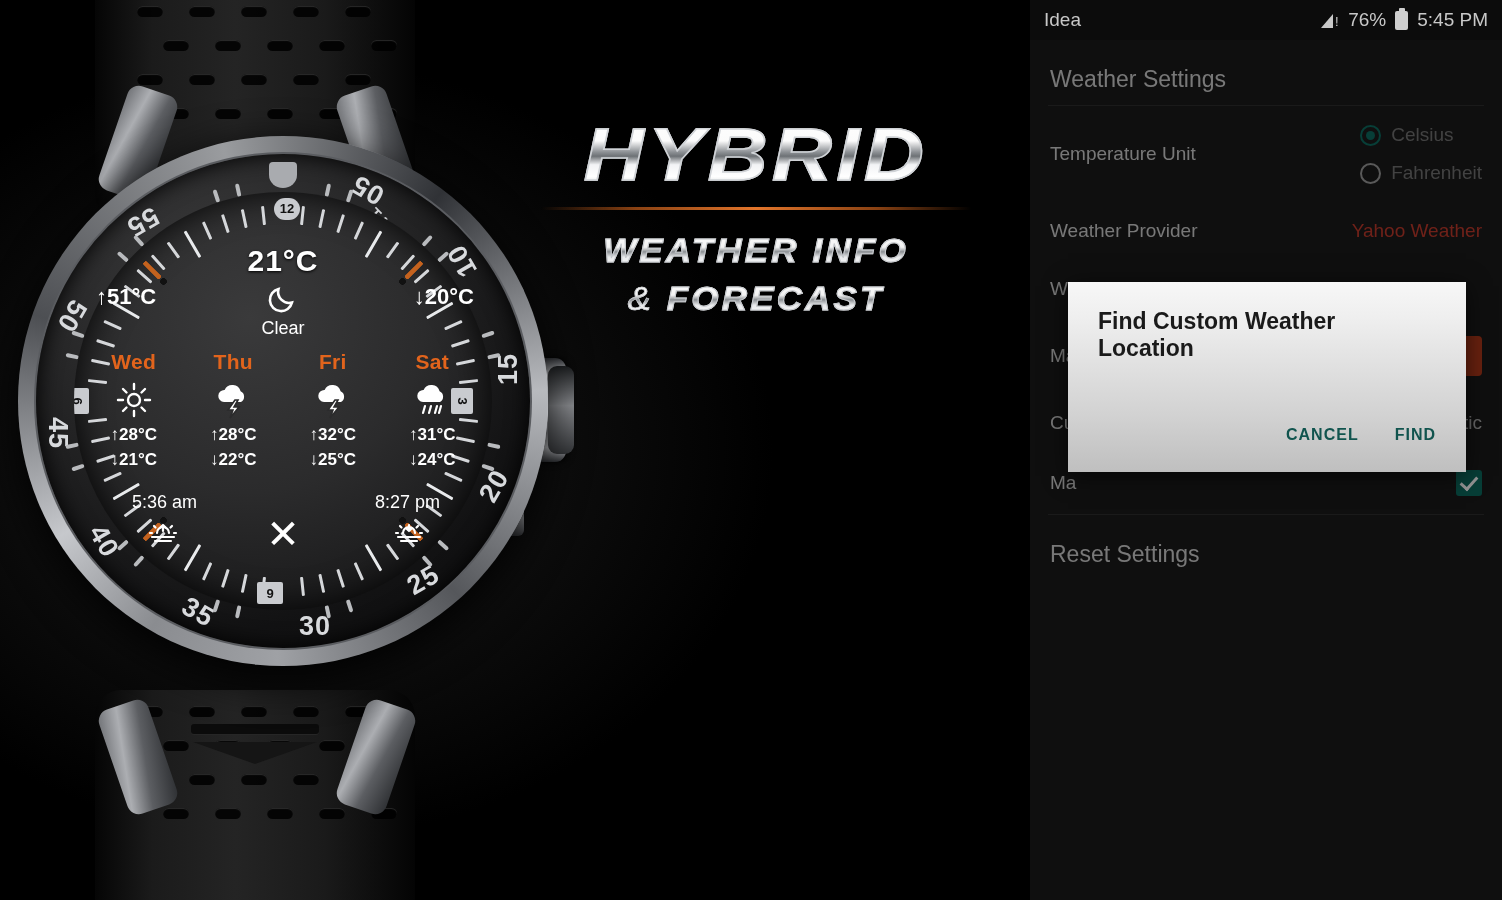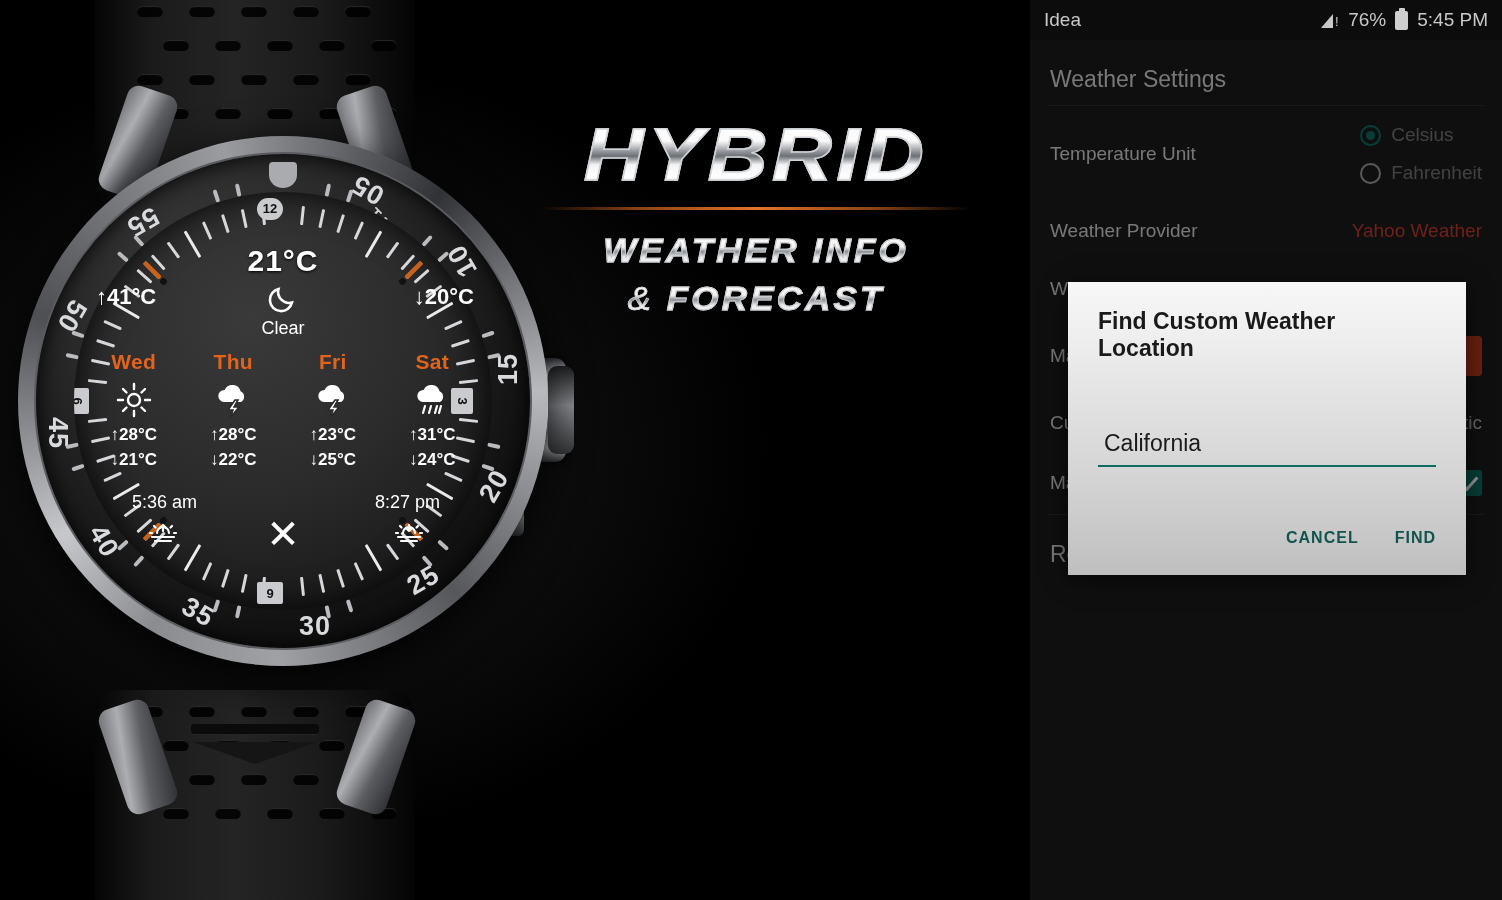--- a/index.html
+++ b/index.html
@@ -356,36 +356,36 @@
           <div class="mk mk-orange" style="transform: rotate(495deg) translate(-2px, -196px);"></div>
           <div class="mk mk-dot" style="transform: rotate(495deg) translate(-3px, -172px);"></div>
           <div class="mk mk-orange" style="transform: rotate(315deg) translate(-2px, -196px);"></div>
           <div class="mk mk-dot" style="transform: rotate(315deg) translate(-3px, -172px);"></div>
           <div class="mk mk-orange" style="transform: rotate(405deg) translate(-2px, -196px);"></div>
           <div class="mk mk-dot" style="transform: rotate(405deg) translate(-3px, -172px);"></div>
           <div class="mk mk-orange" style="transform: rotate(495deg) translate(-2px, -196px);"></div>
           <div class="mk mk-dot" style="transform: rotate(495deg) translate(-3px, -172px);"></div>
           <div class="mk mk-orange" style="transform: rotate(585deg) translate(-2px, -196px);"></div>
           <div class="mk mk-dot" style="transform: rotate(585deg) translate(-3px, -172px);"></div>
-          <div class="hr-box" style="left: 183px; top: 6px; transform: rotate(0deg); border-radius: 11px;">12</div>
+          <div class="hr-box" style="left: 200px; top: 6px; transform: rotate(0deg); border-radius: 11px;">12</div>
           <div class="hr-box" style="left: 375px; top: 198px; transform: rotate(90deg);">3</div>
           <div class="hr-box" style="left: 183px; top: 390px; transform: rotate(180deg);">6</div>
           <div class="hr-box" style="left: -9px; top: 198px; transform: rotate(270deg);">9</div>
         </div>
     </div>
 
     <div class="face">
       <div class="cur-temp">21°C</div>
       <div class="cond-icon">
         <svg width="34" height="34" viewBox="0 0 34 34">
           <path d="M26 20.5A11 11 0 0 1 12.5 7 11.2 11.2 0 1 0 26 20.5z" fill="none" stroke="#fff" stroke-width="2.6"></path>
         </svg>
       </div>
       <div class="cond-txt">Clear</div>
-      <div class="hi-l">↑41°C</div>
+      <div class="hi-l">↑51°C</div>
       <div class="hi-r">↓20°C</div>
 
       <div class="fc-row" id="forecast-row">
           <div class="fc">
             <div class="fc-day">Wed</div>
             <div class="fc-ico">
               <svg width="36" height="36" viewBox="0 0 36 36">
                 <g stroke="#fff" stroke-width="2.4" stroke-linecap="round" fill="none">
                   <circle cx="18" cy="18" r="6"></circle>
                   <path d="M18 2v5M18 29v5M2 18h5M29 18h5M7 7l3.5 3.5M25.5 25.5L29 29M29 7l-3.5 3.5M10.5 25.5L7 29"></path>
@@ -407,21 +407,21 @@
             <div class="fc-lo">↓22°C</div>
           </div>
           <div class="fc">
             <div class="fc-day">Fri</div>
             <div class="fc-ico">
               <svg width="40" height="38" viewBox="0 0 40 38">
                 <path d="M11 21a6 6 0 0 1 .6-12 8.5 8.5 0 0 1 16 1.3A6 6 0 0 1 28 21z" fill="#fff"></path>
                 <path d="M22 19l-7 10h5l-3 8 9-11h-5l4-7z" fill="#fff" stroke="#2b2b2c" stroke-width="1.6"></path>
               </svg>
             </div>
-            <div class="fc-hi">↑23°C</div>
+            <div class="fc-hi">↑32°C</div>
             <div class="fc-lo">↓25°C</div>
           </div>
           <div class="fc">
             <div class="fc-day">Sat</div>
             <div class="fc-ico">
               <svg width="40" height="38" viewBox="0 0 40 38">
                 <path d="M11 21a6 6 0 0 1 .6-12 8.5 8.5 0 0 1 16 1.3A6 6 0 0 1 28 21z" fill="#fff"></path>
                 <g stroke="#fff" stroke-width="2.2" stroke-linecap="round">
                   <path d="M13 25l-2 7M19 25l-2 7M25 25l-2 7M29 25l-2 7"></path>
                 </g>
@@ -531,20 +531,19 @@
 
       <div class="divider"></div>
       <div class="sec-title">Reset Settings</div>
 
     </div>
 
     <div class="scrim"></div>
 
     <div class="dialog">
       <div class="dlg-title">Find Custom Weather Location</div>
-      <div class="dlg-input" placeholder="Enter location">California</div>
       <div class="dlg-actions">
         <button class="dlg-btn">CANCEL</button>
         <button class="dlg-btn">FIND</button>
       </div>
     </div>
   </div>
 </div>
 
 </body></html>

